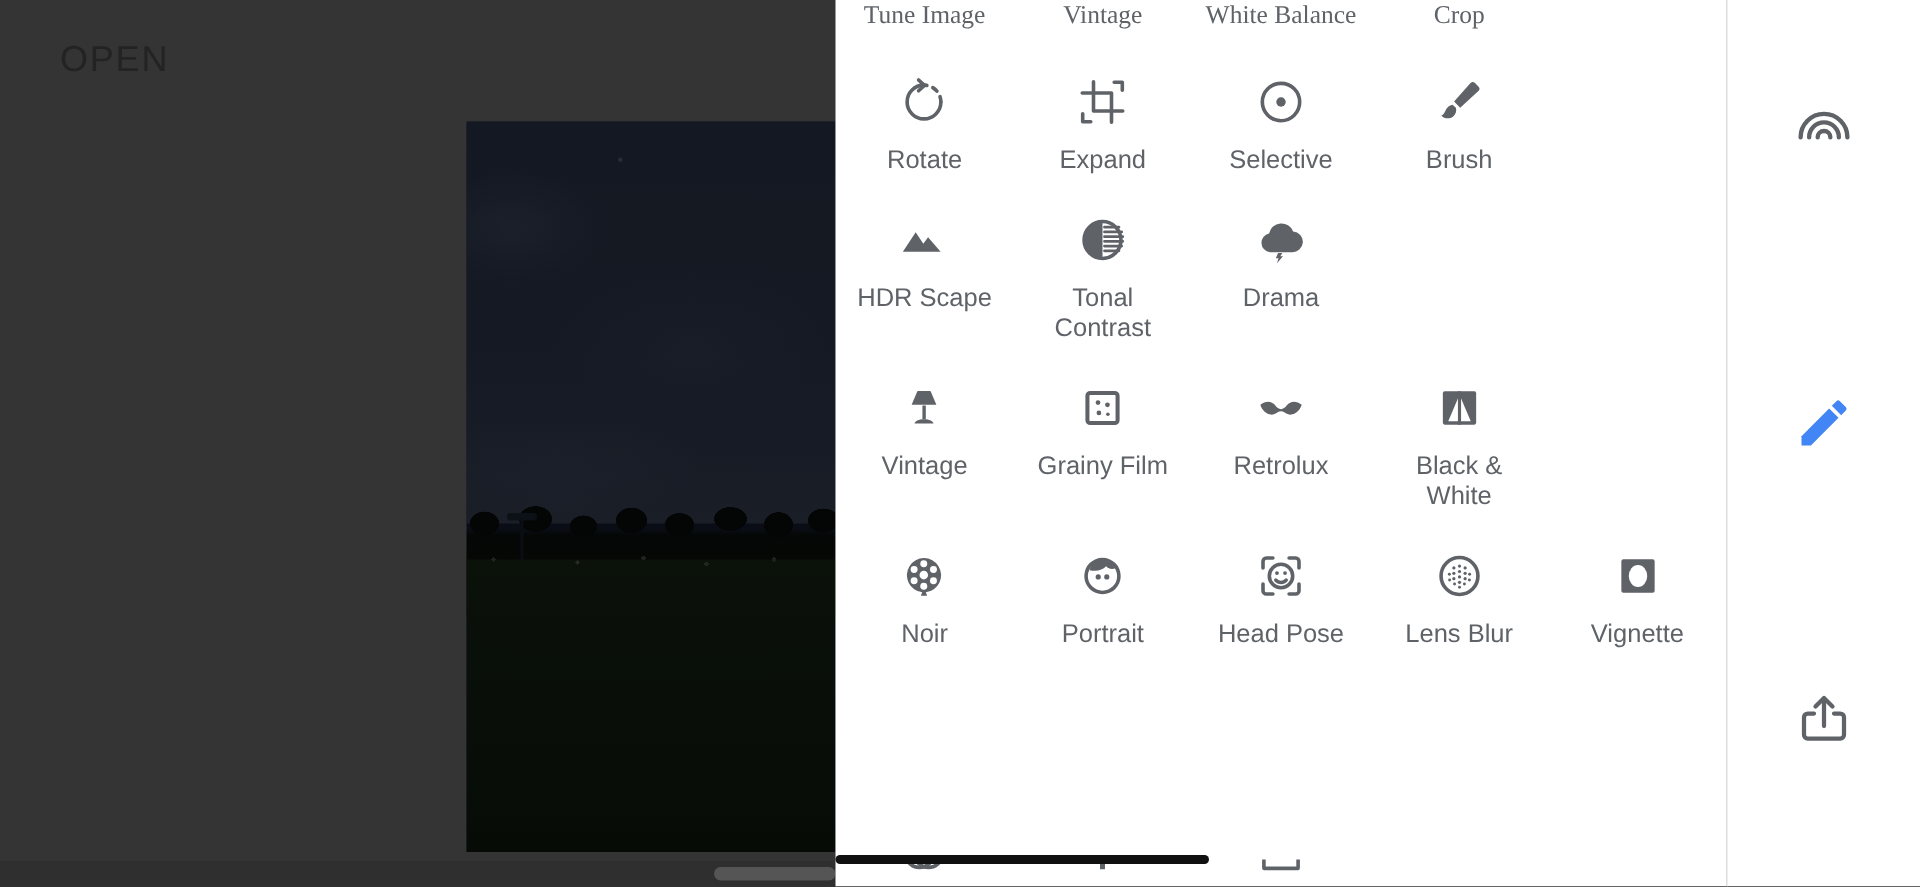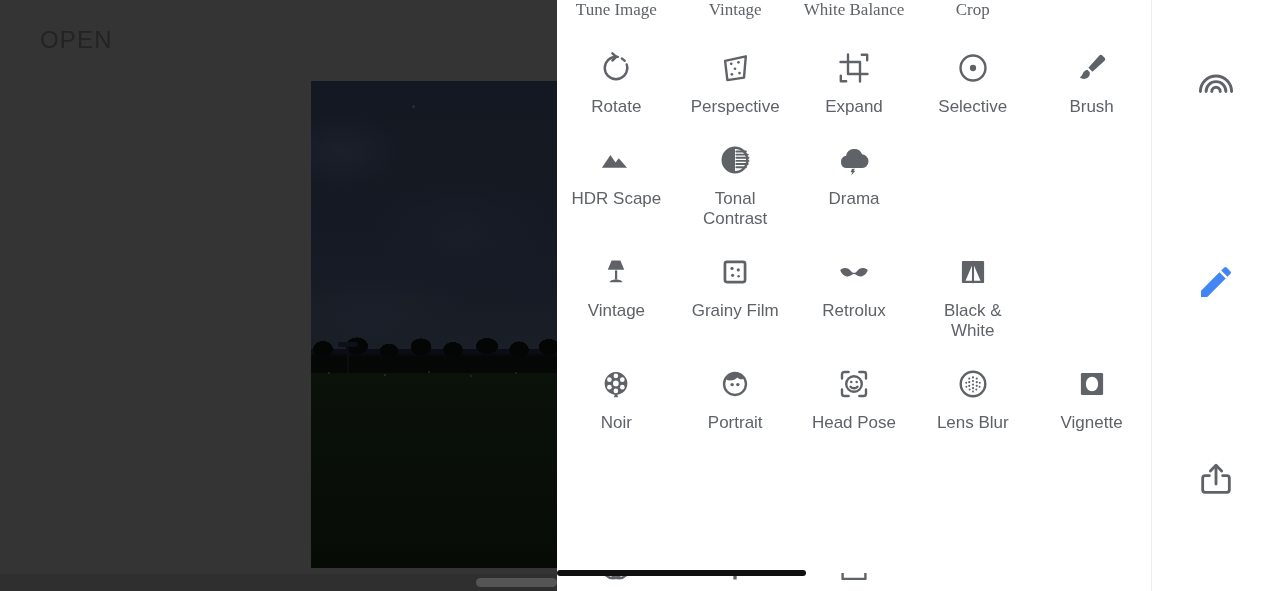--- a/index.html
+++ b/index.html
@@ -192,33 +192,20 @@
         <div class="tools-grid">
           <div class="tool-item">
             <div class="tool-icon">
               <svg width="36" height="36" viewBox="0 0 24 24" fill="none" stroke="currentColor" stroke-width="1.6" stroke-linecap="round" stroke-linejoin="round">
        <path d="M12 4.5 A7.5 7.5 0 1 0 19.5 12" stroke-dasharray="0"></path>
        <path d="M19.5 12 A7.5 7.5 0 0 0 12 4.5" stroke-dasharray="2.4 2.8"></path>
        <path d="M9.6 2.2 12.2 4.6 9.6 7"></path>
      </svg>
             </div>
             <div class="tool-label">Rotate</div>
-          </div>
-          <div class="tool-item">
-            <div class="tool-icon">
-              <svg width="36" height="36" viewBox="0 0 24 24" fill="none" stroke="currentColor" stroke-width="1.6" stroke-linecap="round" stroke-linejoin="round">
-       <path d="M5.4 7.3 19.2 4.2 18 18.4 6.9 20.1z"></path>
-       <circle cx="9.5" cy="9.2" r=".9" fill="currentColor" stroke="none"></circle>
-       <circle cx="14.3" cy="8.2" r=".9" fill="currentColor" stroke="none"></circle>
-       <circle cx="12" cy="12.5" r=".9" fill="currentColor" stroke="none"></circle>
-       <circle cx="9.9" cy="16.2" r=".9" fill="currentColor" stroke="none"></circle>
-       <circle cx="15" cy="15.4" r=".9" fill="currentColor" stroke="none"></circle>
-     </svg>
-            </div>
-            <div class="tool-label">Perspective</div>
           </div>
           <div class="tool-item">
             <div class="tool-icon">
               <svg width="36" height="36" viewBox="0 0 24 24" fill="none" stroke="currentColor" stroke-width="1.6" stroke-linecap="round" stroke-linejoin="round">
        <path d="M8 3v13h13"></path>
        <path d="M3 8h13v13"></path>
        <path d="M17.2 3.2 20.8 3.2 20.8 6.8"></path>
        <path d="M6.8 20.8 3.2 20.8 3.2 17.2"></path>
      </svg>
             </div>

